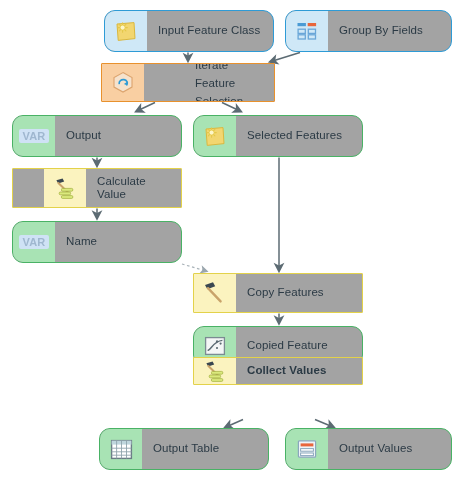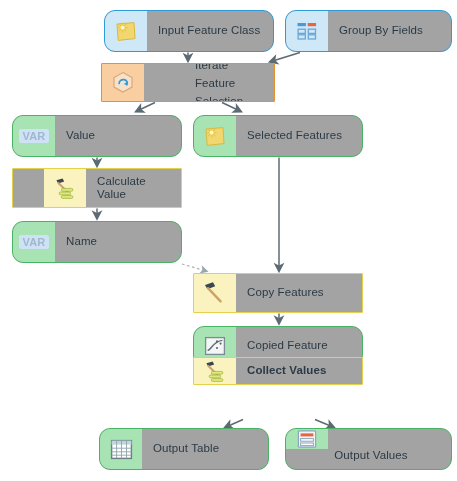--- a/index.html
+++ b/index.html
@@ -177,21 +177,21 @@
         <path d="M16.6,10.5 L16.2,14.6 L12.9,13.1 Z" fill="#2e9bd6"></path>
       </svg>
     </div>
     <div class="label two-line">Iterate Feature Selection</div>
   </div>
 
   <div class="node type-derived" style="left:12px; top:115px; width:170px; height:42px;">
     <div class="icon-cell">
       <span class="var-chip">VAR</span>
     </div>
-    <div class="label">Value</div>
+    <div class="label">Output</div>
   </div>
 
   <div class="node type-derived" style="left:193px; top:115px; width:170px; height:42px;">
     <div class="icon-cell">
       <svg width="22" height="21" viewBox="0 0 22 21">
         <path d="M2,3 L19,1.6 L20,17.6 L3.2,19.4 Z" fill="#f2d670" stroke="#d9b73f" stroke-width="1"></path>
         <g fill="#fdf6c8" stroke="#e4c84a" stroke-width=".8">
           <circle cx="7.6" cy="6.6" r="2.5"></circle>
         </g>
         <g stroke="#e4c84a" stroke-width="1.1" stroke-linecap="round">
@@ -282,21 +282,21 @@
           <line x1="1.6" y1="16.2" x2="21.4" y2="16.2"></line>
           <line x1="6.6" y1="1.6" x2="6.6" y2="19.4"></line>
           <line x1="11.5" y1="1.6" x2="11.5" y2="19.4"></line>
           <line x1="16.5" y1="1.6" x2="16.5" y2="19.4"></line>
         </g>
       </svg>
     </div>
     <div class="label">Output Table</div>
   </div>
 
-  <div class="node type-derived" style="left:285px; top:428px; width:167px; height:42px;flex-direction:column;">
+  <div class="node type-derived" style="left:285px; top:428px; width:167px; height:42px;">
     <div class="icon-cell">
       <svg width="22" height="20" viewBox="0 0 22 20">
         <rect x="2.4" y="1.8" width="17.2" height="16.4" rx="1" fill="#eef4f8" stroke="#8aa7bd" stroke-width="1.2"></rect>
         <rect x="4.6" y="4.4" width="12.8" height="3.0" fill="#e8663c"></rect>
         <rect x="4.6" y="9.6" width="12.8" height="2.6" fill="#ffffff" stroke="#8aa7bd" stroke-width="1"></rect>
         <rect x="4.6" y="14.0" width="12.8" height="2.6" fill="#ffffff" stroke="#8aa7bd" stroke-width="1"></rect>
       </svg>
     </div>
     <div class="label">Output Values</div>
   </div>

